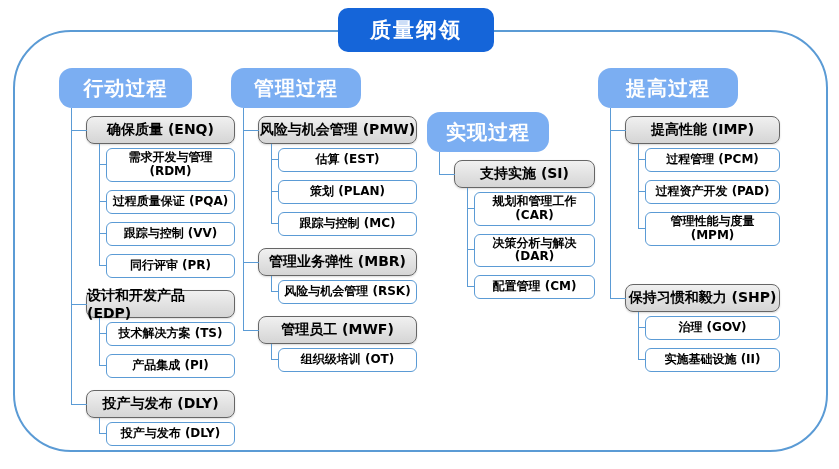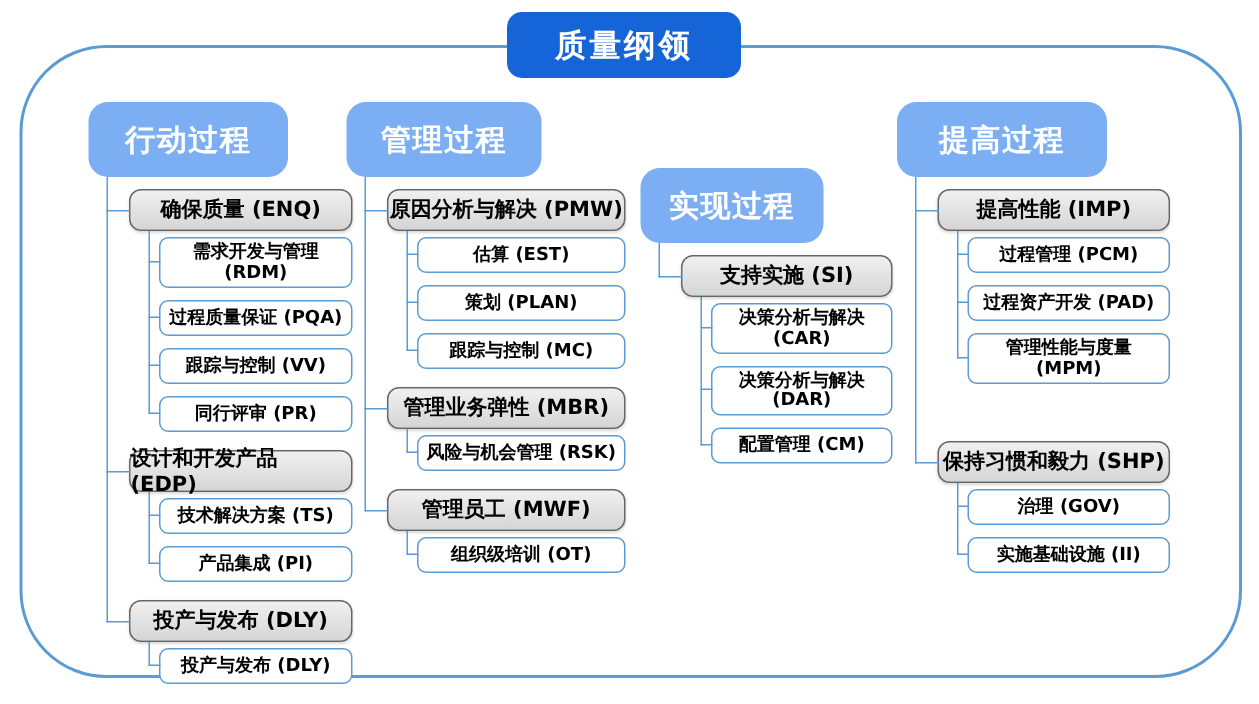--- a/index.html
+++ b/index.html
@@ -37,21 +37,21 @@
 
   #columns { position: absolute; inset: 0; z-index: 2; }
 
   .column { position: absolute; top: 68px; }
   .col-1 { left: 59px;  width: 176px; }
   .col-2 { left: 231px; width: 186px; }
   .col-3 { left: 427px; width: 168px; margin-top: 44px; }
   .col-4 { left: 598px; width: 182px; }
 
   .col-header {
-    height: 50px; border-radius: 13px;
+    height: 40px; border-radius: 13px;
     background: var(--header-blue);
     color: #fff; font-size: 20px; font-weight: bold;
     display: flex; align-items: center; justify-content: center;
     letter-spacing: 1px;
   }
   .col-1 .col-header { width: 133px; }
   .col-2 .col-header { width: 130px; }
   .col-3 .col-header { width: 122px; }
   .col-4 .col-header { width: 140px; }
 
@@ -148,21 +148,21 @@
                 <div class="white-box">投产与发布 (DLY)</div>
               </div>
             </div>
           </div>
         </div>
       </div>
       <div class="column col-2">
         <div class="col-header">管理过程</div>
         <div class="groups">
           <div class="group">
-            <div class="gray-box">原因分析与解决 (PMW)</div>
+            <div class="gray-box">风险与机会管理 (PMW)</div>
             <div class="leaves">
               <div class="leaf">
                 <div class="white-box">估算 (EST)</div>
               </div>
               <div class="leaf">
                 <div class="white-box">策划 (PLAN)</div>
               </div>
               <div class="leaf">
                 <div class="white-box">跟踪与控制 (MC)</div>
               </div>
@@ -186,21 +186,21 @@
           </div>
         </div>
       </div>
       <div class="column col-3">
         <div class="col-header">实现过程</div>
         <div class="groups">
           <div class="group">
             <div class="gray-box">支持实施 (SI)</div>
             <div class="leaves">
               <div class="leaf">
-                <div class="white-box">决策分析与解决 (CAR)</div>
+                <div class="white-box">规划和管理工作 (CAR)</div>
               </div>
               <div class="leaf">
                 <div class="white-box">决策分析与解决 (DAR)</div>
               </div>
               <div class="leaf">
                 <div class="white-box">配置管理 (CM)</div>
               </div>
             </div>
           </div>
         </div>

